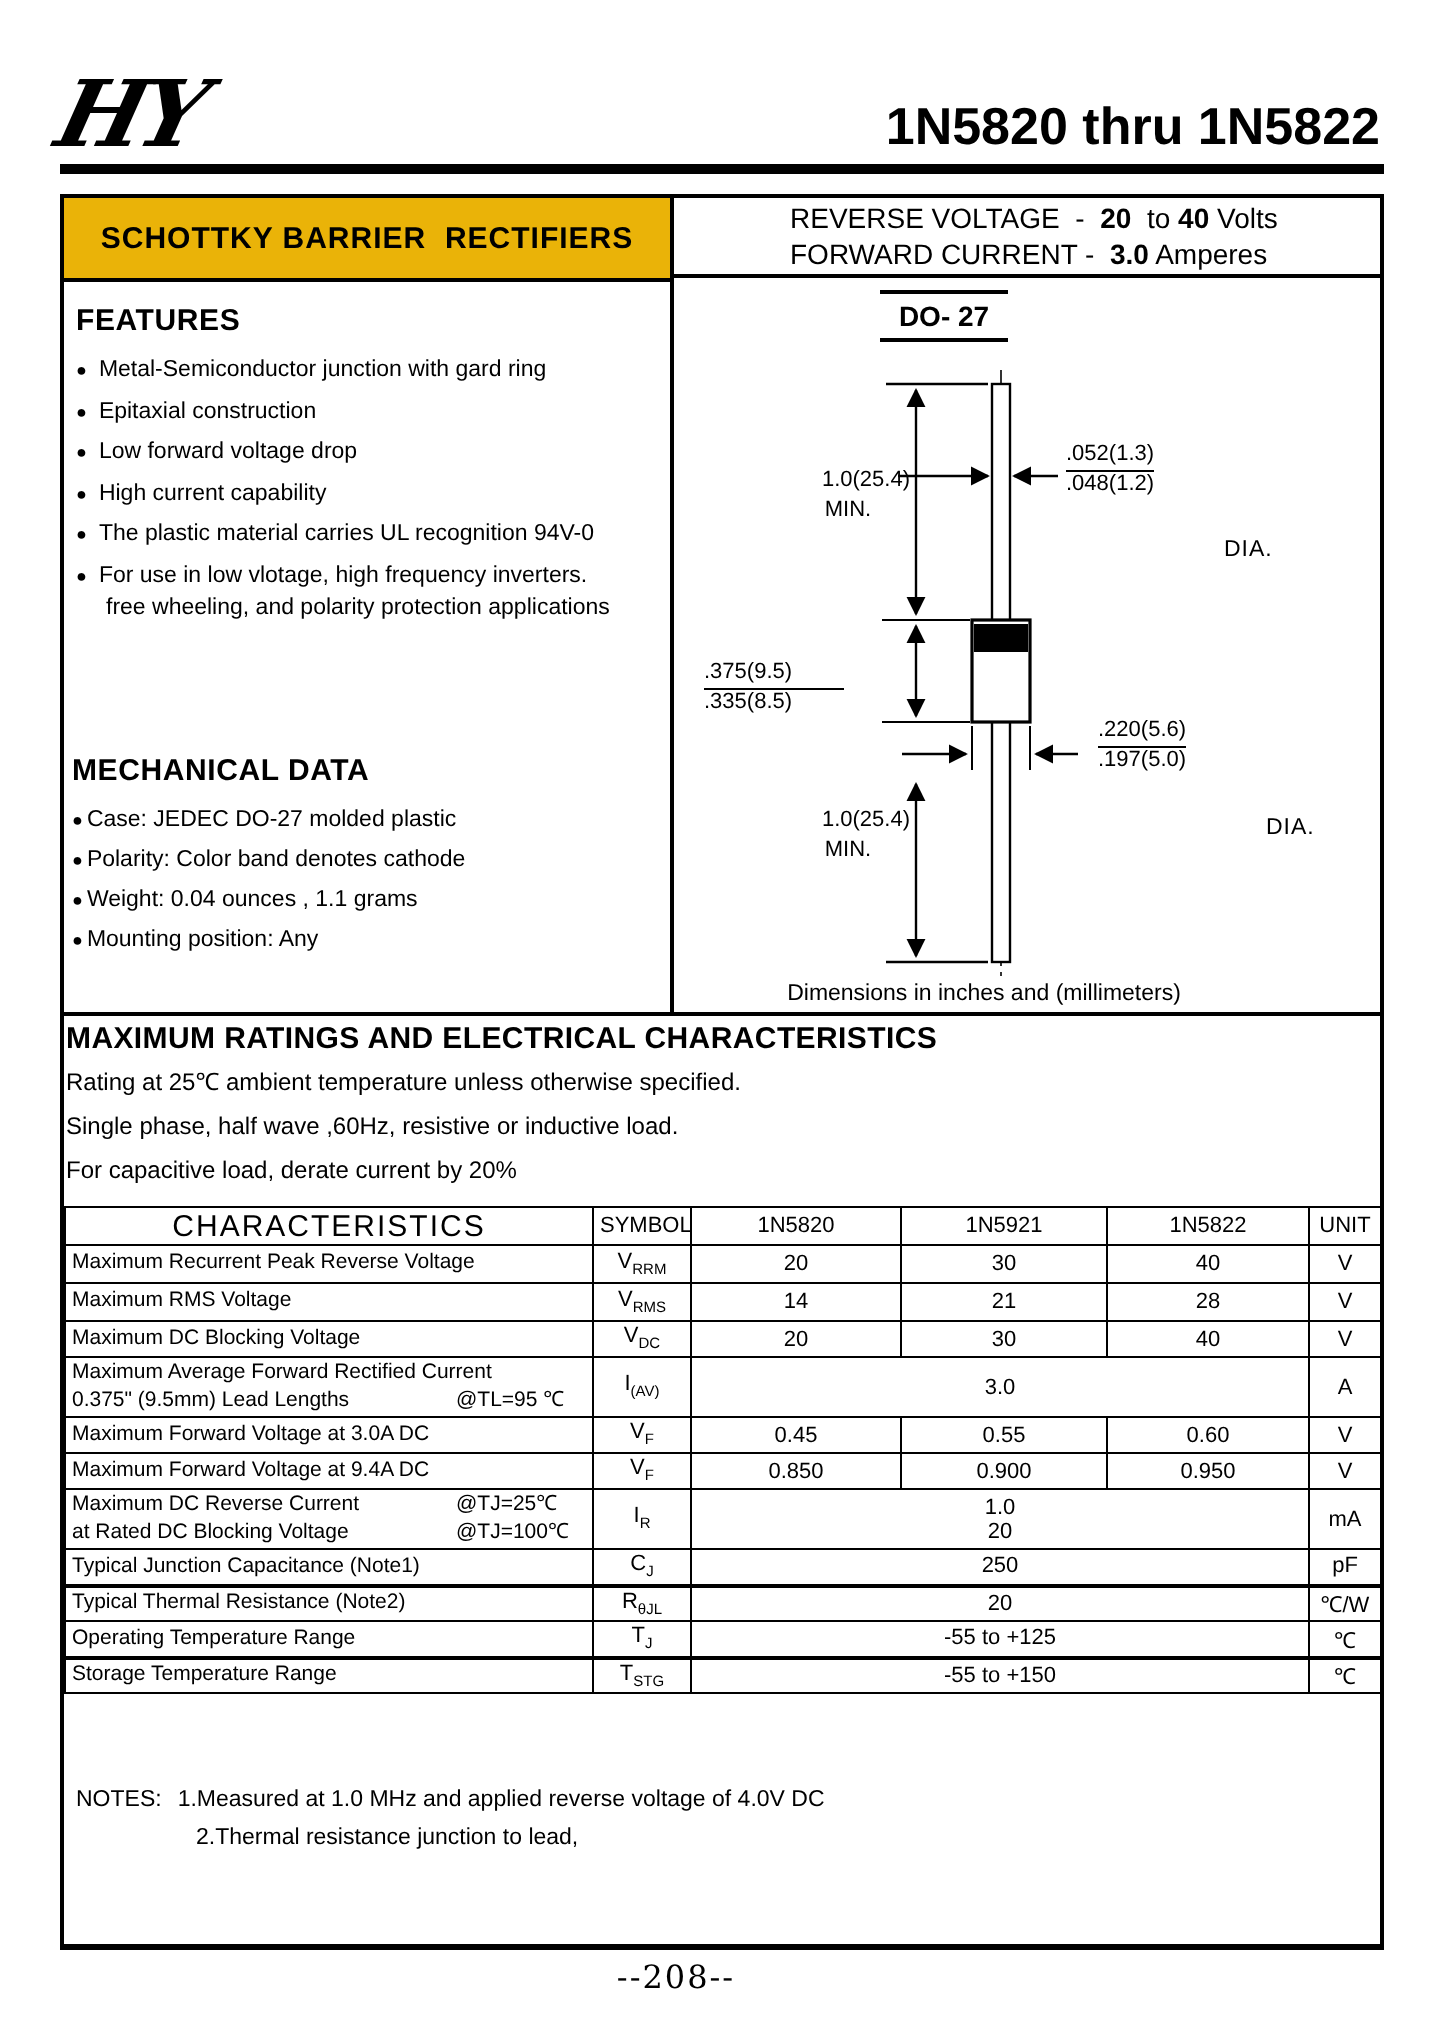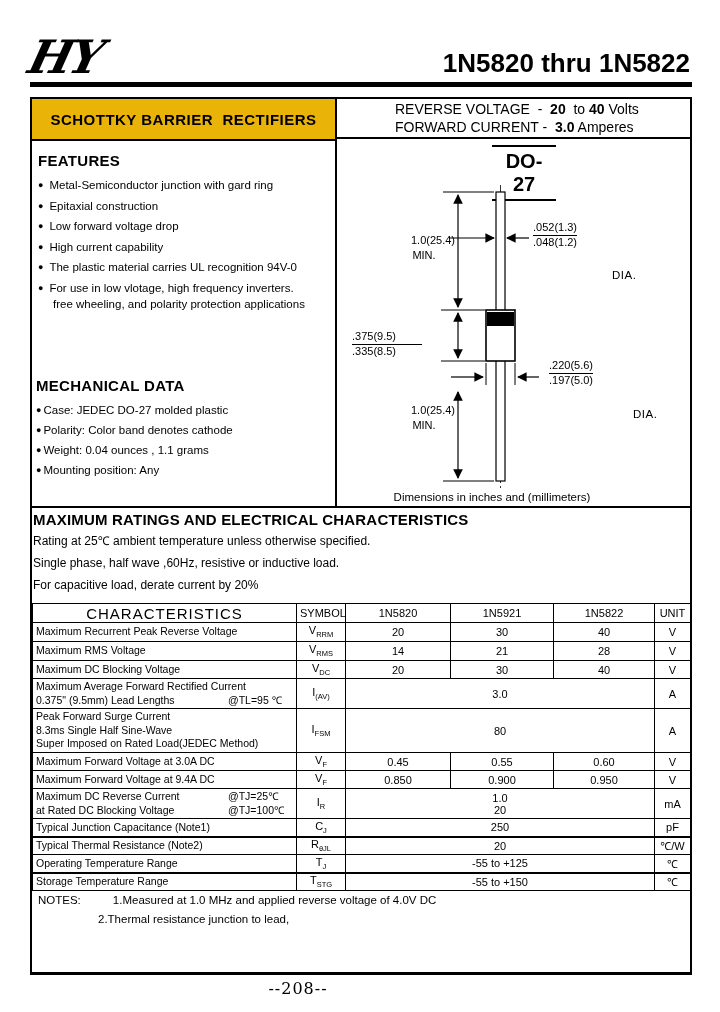--- a/index.html
+++ b/index.html
@@ -37,21 +37,21 @@
   .feat{left:38px;top:152px;width:292px;}
   .feat-items{margin-top:10px;}
   .f-item{font-size:11.5px;margin-bottom:7.5px;display:flex;align-items:flex-start;}
   .f-item .blt{font-size:9px;margin-right:6px;line-height:13px;}
   .f-cont{font-size:11.5px;margin-left:15px;margin-top:-4px;}
   .mech{left:36px;top:377px;width:296px;}
   .mech .f-item{margin-bottom:7px;}
   .mech .f-item .blt{margin-right:2px;}
   
   .pkg-name{
-    left:492px;top:145px;width:64px;text-align:center;font-size:20px;font-weight:bold;
+    left:440px;top:145px;width:64px;text-align:center;font-size:14px;font-weight:bold;
     border-top:2px solid #000;border-bottom:2px solid #000;padding:3px 0;
   }
   .dim{font-size:11px;line-height:13px;}
   .frac .t{display:inline-block;border-bottom:1px solid #000;padding-bottom:1px;}
   .dia-lbl{font-size:11.5px;letter-spacing:.5px;margin-top:40px;}
   .caption{left:372px;top:491px;width:240px;text-align:center;font-size:11.5px;}
   
   .ratings-heading{left:33px;top:511px;font-size:15px;font-weight:bold;letter-spacing:.2px;}
   .cond{left:33px;font-size:12px;}
   
@@ -63,23 +63,23 @@
   th.hsm{font-size:11px;font-weight:normal;text-align:center;}
   td.c-char{font-size:10.5px;text-align:left;padding-left:4px;line-height:13.5px;}
   td.c-sym,td.c-val,td.c-unit{text-align:center;font-size:11px;}
   td.c-sym sub{font-size:7.5px;}
   .cl{position:relative;}
   .cl .at{position:absolute;left:175px;top:0;margin-left:17px;}
   tr.h19{height:19px}tr.h18{height:18px}tr.h30{height:30px}tr.h44{height:44px}
   tr.thick td{border-top:2px solid #000;}
   
   .notes1{left:38px;top:894px;font-size:11.5px;}
-  .notes1 .n1{margin-left:32px;}
+  .notes1 .n1{margin-left:8px;}
   .notes2{left:98px;top:913px;font-size:11.5px;}
-  .page-num{left:0;top:979px;width:596px;text-align:center;font-family:"DejaVu Serif",serif;font-size:16px;letter-spacing:1px;}
+  .page-num{left:0;top:979px;width:596px;text-align:center;font-family:"DejaVu Serif",serif;font-size:16px;letter-spacing:1px;padding-left:40px;}
 </style>
 </head>
 <body>
 
 <div class="page">
 
   <div class="abs logo">HY</div>
   <div class="abs part-title">1N5820 thru 1N5822</div>
   <div class="abs top-rule"></div>
 
@@ -261,30 +261,20 @@
     </tr>
     <tr class="h30">
       <td class="c-char">
         <div class="cl">Maximum Average Forward  Rectified Current</div>
         <div class="cl"><span>0.375"  (9.5mm) Lead Lengths</span><span class="at">@TL=95 ℃</span></div>
       </td>
       <td class="c-sym"><span>I</span><sub>(AV)</sub></td>
       <td class="c-val" colspan="3">3.0</td>
       <td class="c-unit">A</td>
     </tr>
-    <tr class="h44">
-      <td class="c-char">
-        <div class="cl">Peak Forward Surge Current</div>
-        <div class="cl">8.3ms Single Half Sine-Wave</div>
-        <div class="cl">Super Imposed on Rated Load(JEDEC Method)</div>
-      </td>
-      <td class="c-sym"><span>I</span><sub>FSM</sub></td>
-      <td class="c-val" colspan="3">80</td>
-      <td class="c-unit">A</td>
-    </tr>
     <tr class="h18">
       <td class="c-char">Maximum Forward Voltage at 3.0A DC</td>
       <td class="c-sym"><span>V</span><sub>F</sub></td>
       <td class="c-val">0.45</td>
       <td class="c-val">0.55</td>
       <td class="c-val">0.60</td>
       <td class="c-unit">V</td>
     </tr>
     <tr class="h18">
       <td class="c-char">Maximum Forward Voltage at 9.4A DC</td>

